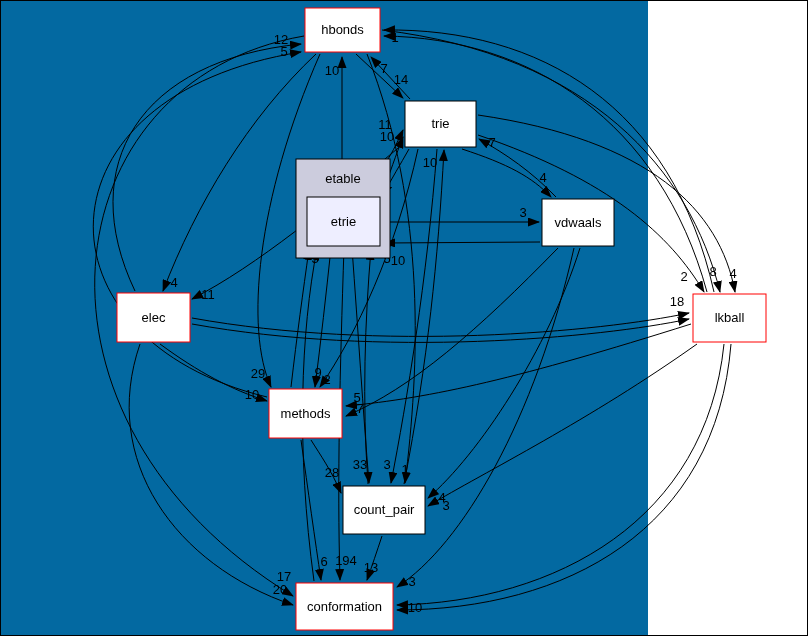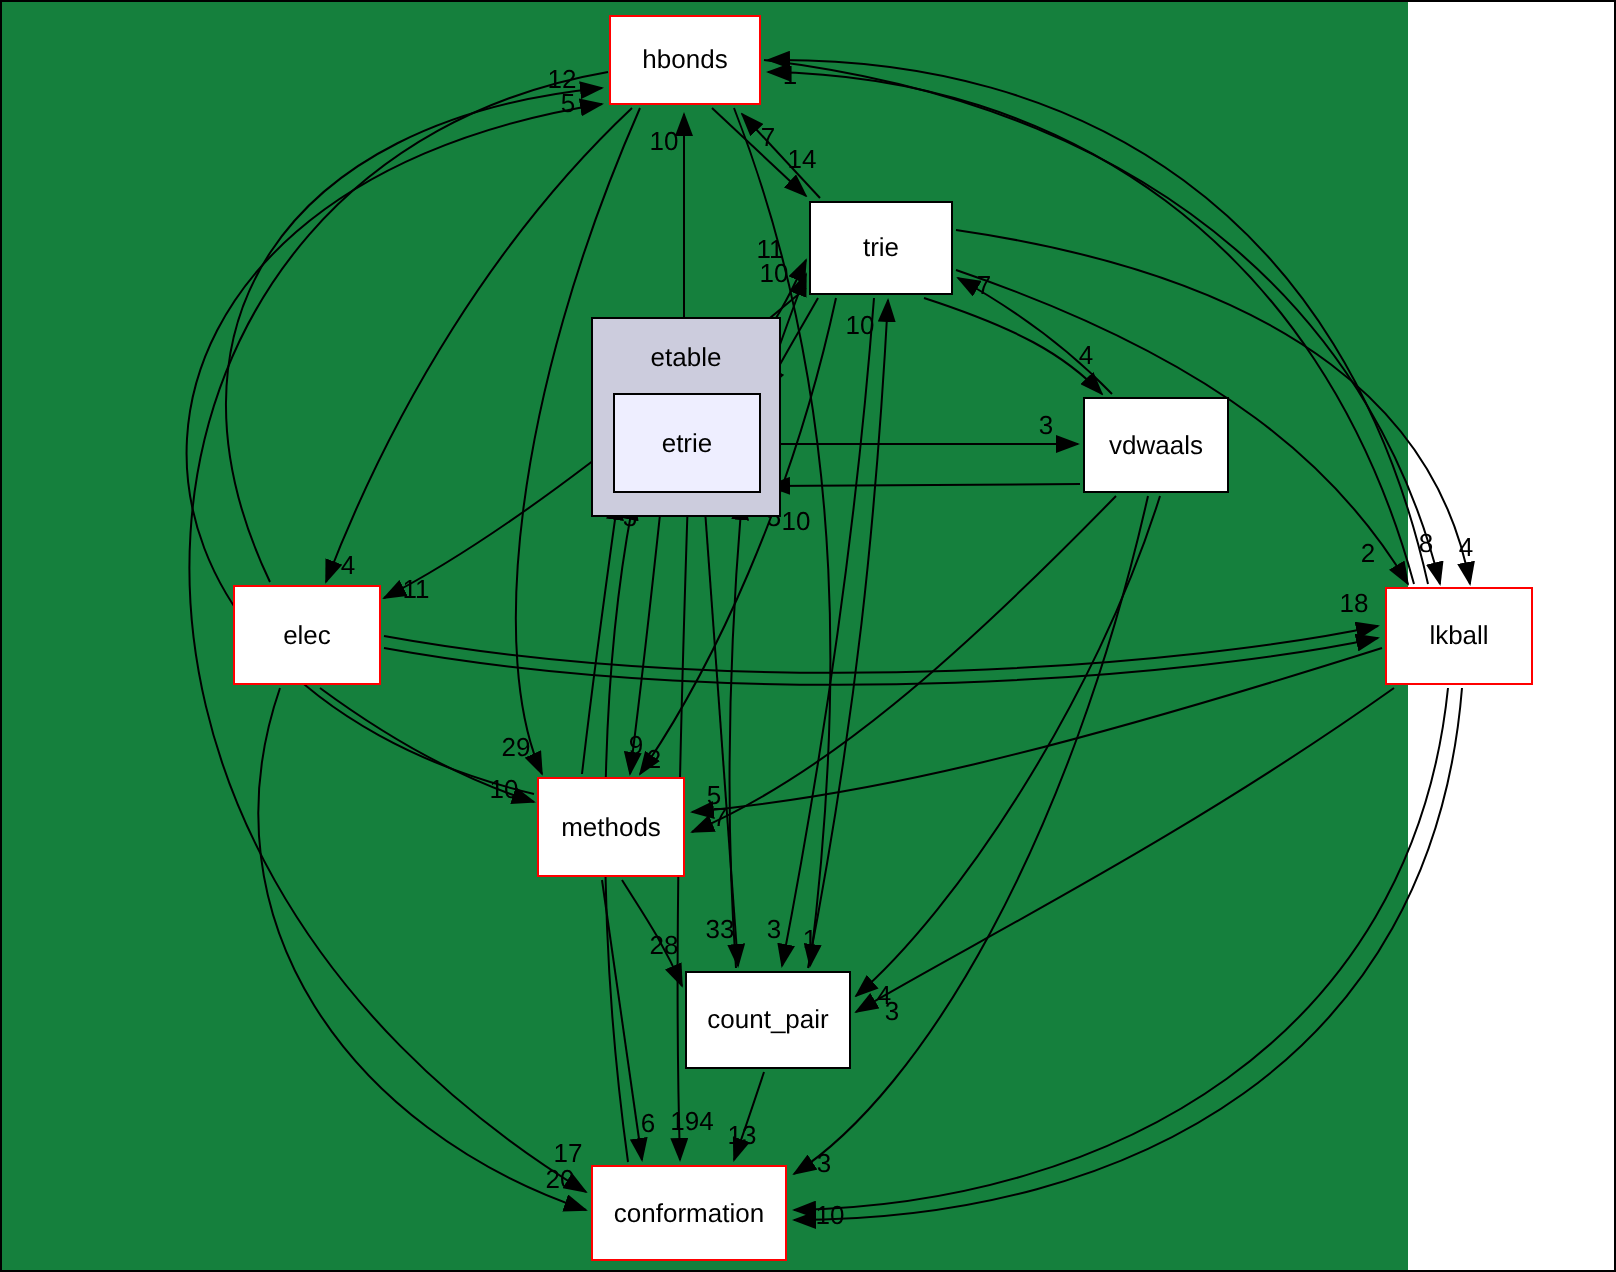--- a/index.html
+++ b/index.html
@@ -1,16 +1,16 @@
 <!DOCTYPE html>
 <html><head>
 <meta charset="utf-8">
 <style>
   html,body { margin:0; padding:0; background:#ffffff; }
-  #canvas { position:relative; width:704px; height:636px; background:#15803d; }
+  #canvas { position:relative; width:648px; height:636px; background:#0369a1; }
   svg text { font-family:"Liberation Sans", sans-serif; }
   .edge { fill:none; stroke:#000000; stroke-width:1; }
   .node-rect { fill:#ffffff; stroke-width:1; }
   .b-red { stroke:#ff0000; }
   .b-black { stroke:#000000; }
   .cluster-rect { fill:#ccccdd; stroke:#000000; stroke-width:1; }
   .etrie-rect { fill:#eeeeff; stroke:#000000; stroke-width:1; }
   .node-label { font-size:13px; text-anchor:middle; fill:#000000; }
   .edge-label { font-size:13px; text-anchor:middle; fill:#000000; }
   .frame { fill:none; stroke:#000000; stroke-width:1; }

